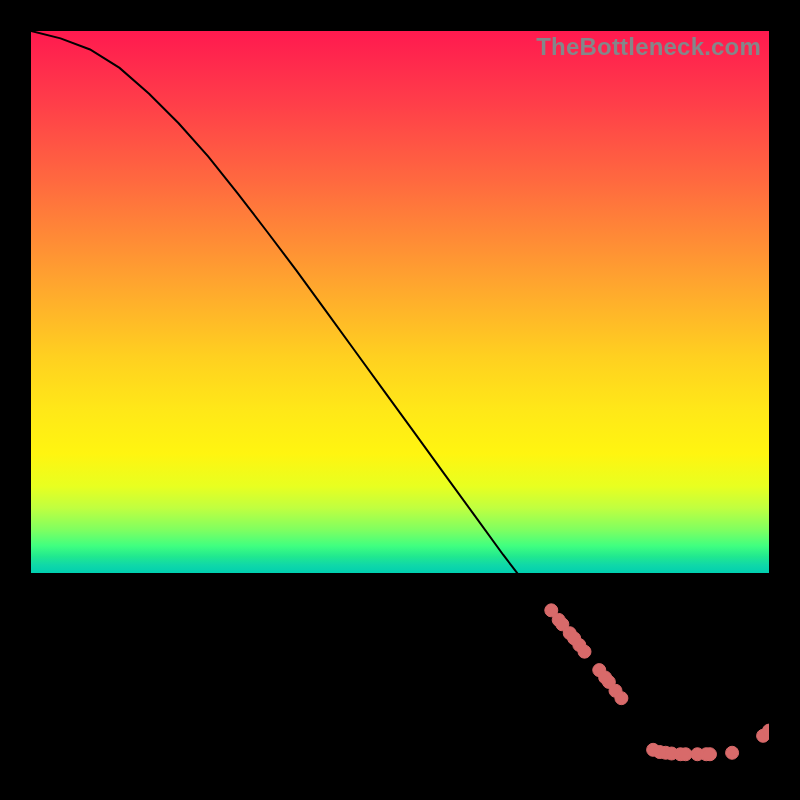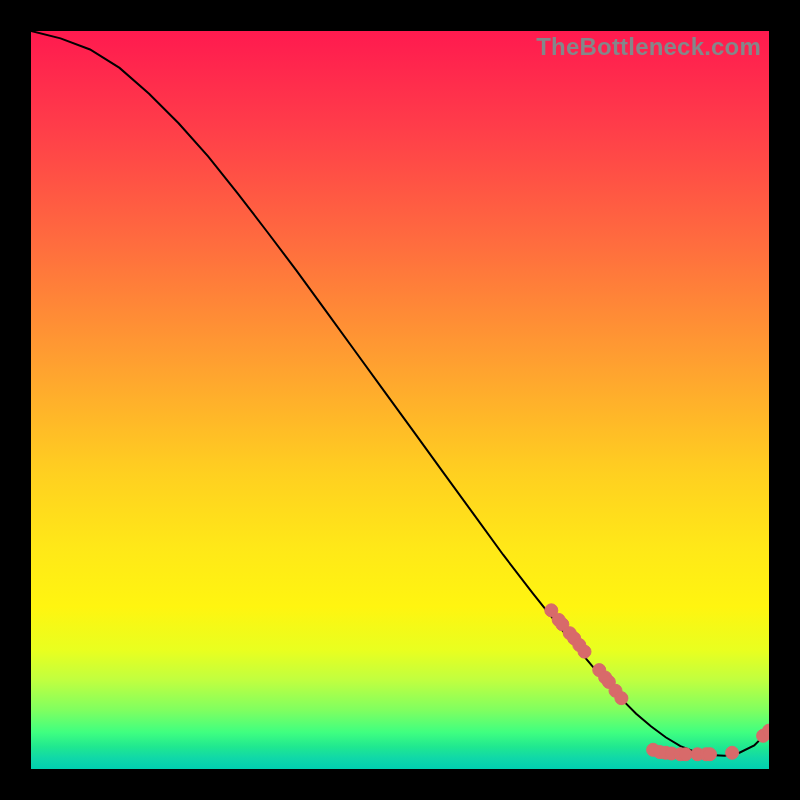--- a/index.html
+++ b/index.html
@@ -14,21 +14,21 @@
     position: relative;
     width: 800px;
     height: 800px;
     background: #000;
   }
   .plot-area {
     position: absolute;
     left: 31px;
     top: 31px;
     width: 738px;
-    height: 738px;
+    height: 542px;
     background: linear-gradient(to bottom,
       #ff1a4f 0%,
       #ff3a4a 12%,
       #ff6a3f 28%,
       #ffa030 45%,
       #ffd020 60%,
       #ffe818 70%,
       #fff510 78%,
       #e8ff20 84%,
       #c0ff40 88%,

